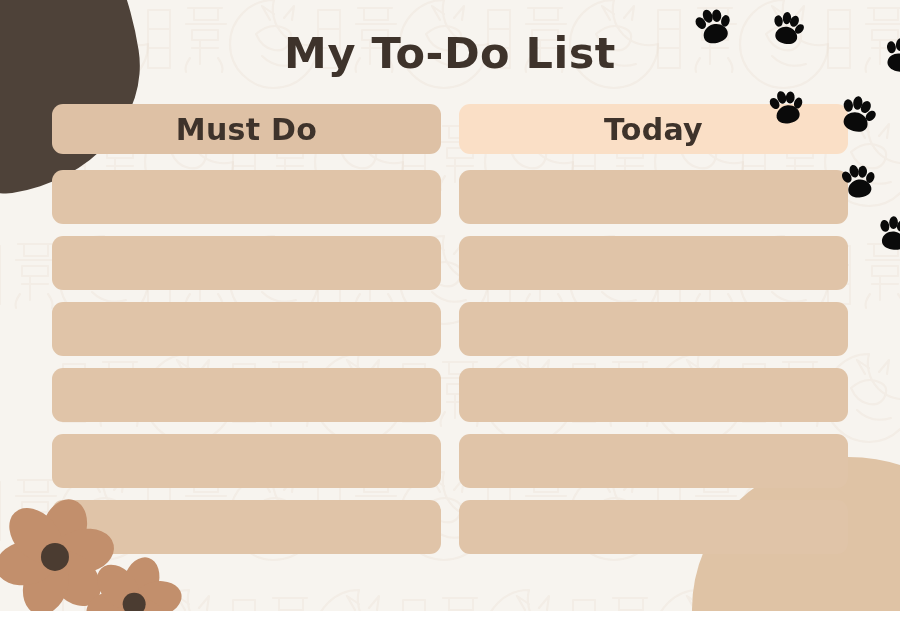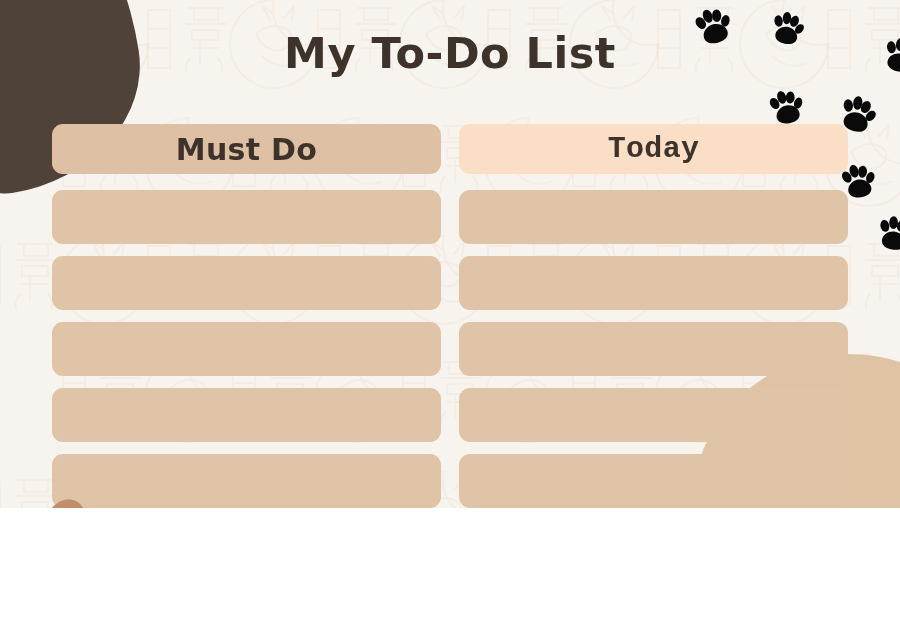--- a/index.html
+++ b/index.html
@@ -3,21 +3,21 @@
 <meta charset="utf-8">
 <style>
   html, body {
     margin: 0;
     padding: 0;
     background: #ffffff;
   }
   #canvas {
     position: relative;
     width: 900px;
-    height: 508px;
+    height: 611px;
     overflow: hidden;
     background: #F7F4EF;
     font-family: "DejaVu Sans", "Liberation Sans", sans-serif;
   }
 
   
   .wm-layer {
     position: absolute;
     inset: 0;
     z-index: 1;
@@ -89,40 +89,40 @@
     font-weight: 700;
     color: #3E332B;
     letter-spacing: 0.5px;
   }
 
   
   .board {
     position: absolute;
     z-index: 5;
     left: 52px;
-    top: 124px;
+    top: 104px;
     width: 796px;
     display: flex;
     gap: 18px;
   }
   .column { flex: 1 1 0; min-width: 0; }
 
   .col-header {
     height: 50px;
     border-radius: 11px;
     display: flex;
     align-items: center;
     justify-content: center;
     font-size: 30px;
     font-weight: 700;
     letter-spacing: 0.3px;
     margin-bottom: 16px;
   }
   .col-header.must {   background: #DEC1A5; color: #3E332B; }
-  .col-header.today {  background: #FADFC6; color: #3E332B; font-family: Liberation Mono, monospace; }
+  .col-header.today {  background: #FADFC6; color: #3E332B; }
   .col-header.tomorrow{ background: #574A40; color: #FFFFFF; }
 
   .task-row {
     height: 54px;
     border-radius: 11px;
     margin-bottom: 12px;
   }
   .task-row.light { background: #E0C4A8; }
   .task-row.dark  { background: #584B41; }
   .task-row:last-child { margin-bottom: 0; }

